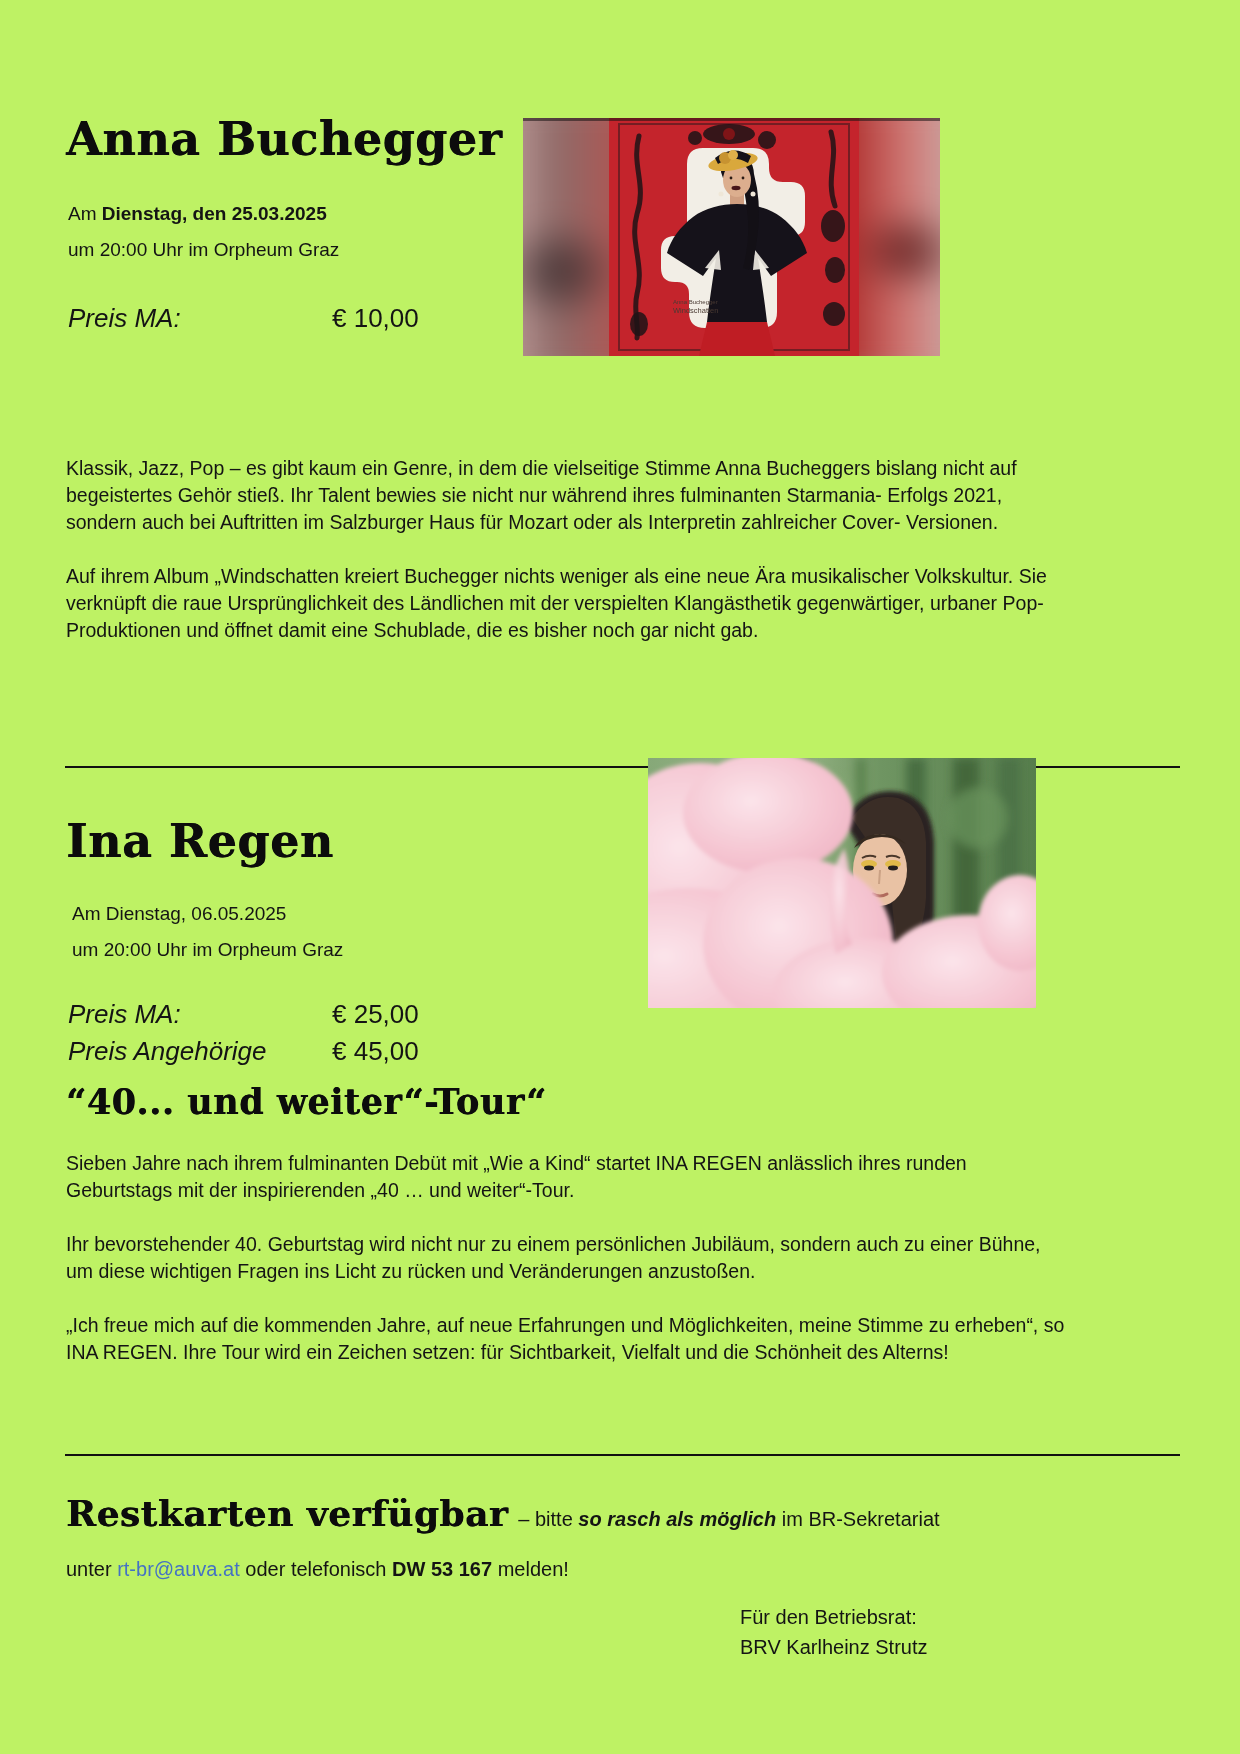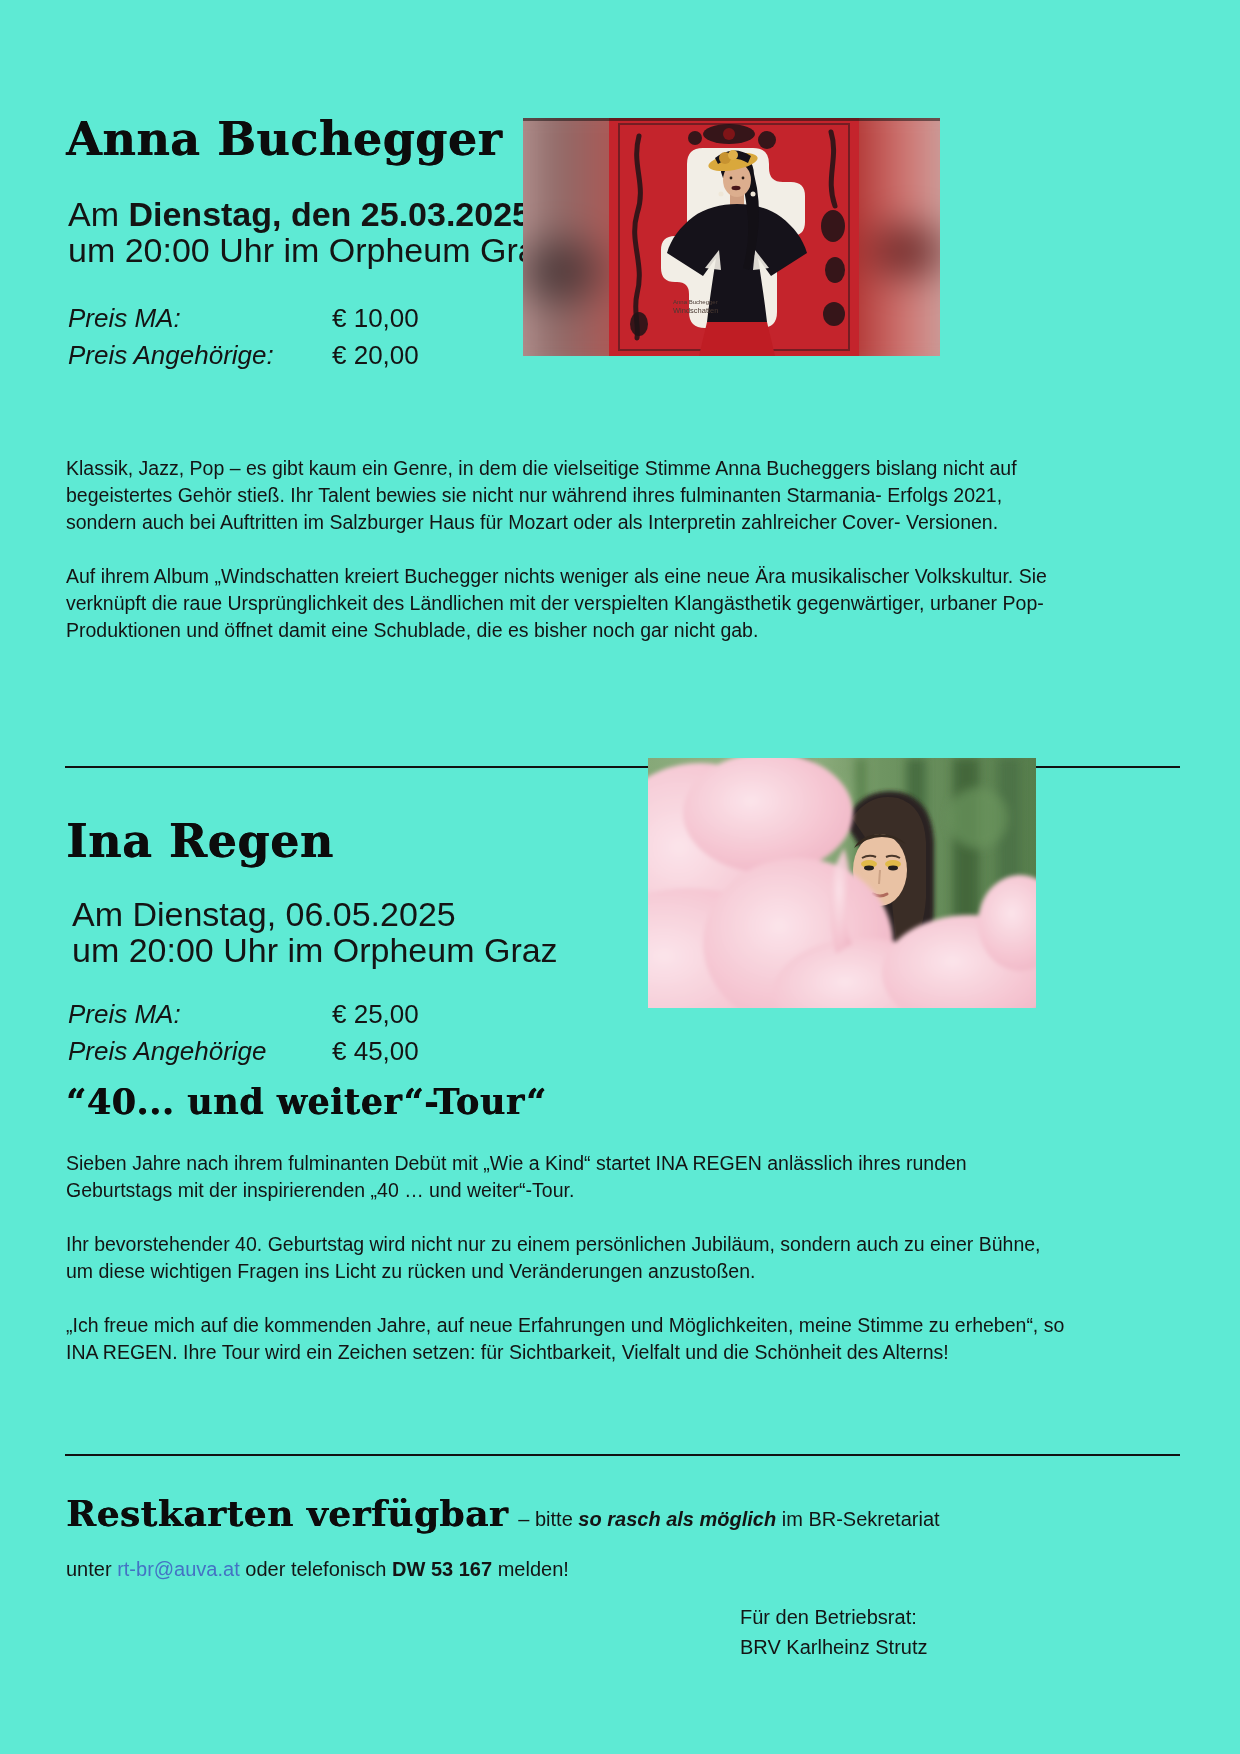--- a/index.html
+++ b/index.html
@@ -1,26 +1,26 @@
 <!DOCTYPE html>
 <html lang="de"><head>
 <meta charset="utf-8">
 <style>
   html,body{margin:0;padding:0;background:#ffffff;}
   .page{
-    position:relative;width:1240px;height:1754px;background:#5eead4;
+    position:relative;width:1240px;height:1754px;background:#bef264;
     font-family:"Liberation Sans",sans-serif;color:#111;overflow:hidden;
   }
   .display{
     font-family:"DejaVu Serif",serif;font-weight:bold;color:#0c0c0c;
     letter-spacing:.5px;text-shadow:.5px 0 currentColor;
   }
   .abs{position:absolute;}
   .title{font-size:46px;line-height:50px;}
-  .dateblock{font-size:34px;line-height:36px;color:#141414;}
+  .dateblock{font-size:19px;line-height:36px;color:#141414;}
   .dateblock b{font-weight:bold;}
   .prices{font-size:26px;line-height:37px;color:#141414;}
   .price-row{display:flex;}
   .price-label{width:264px;font-style:italic;}
   .paras{width:1010px;font-size:19.5px;line-height:27px;color:#141414;}
   .paras p{margin:0 0 27px 0;}
   .divider{height:2px;background:#111;}
   .tour-heading{font-size:35px;line-height:40px;}
   
   .rest-line1{display:flex;align-items:baseline;gap:10px;text-align:right;}
@@ -54,24 +54,20 @@
 
   <div class="abs dateblock" style="left:68px;top:196px;">
     <div><span>Am </span><b>Dienstag, den 25.03.2025</b></div>
     <div>um 20:00 Uhr im Orpheum Graz</div>
   </div>
 
   <div class="abs prices" style="left:68px;top:300px;">
     <div class="price-row">
       <span class="price-label">Preis MA:</span>
       <span>€ 10,00</span>
-    </div>
-    <div class="price-row">
-      <span class="price-label">Preis Angehörige:</span>
-      <span>€ 20,00</span>
     </div>
   </div>
 
   <div class="abs anna-image">
     <div class="anna-blur"></div>
     <div class="anna-core">
       <svg viewBox="0 0 250 238" width="250" height="238">
         <rect width="250" height="238" fill="#c4242c"></rect>
         <rect x="10" y="6" width="230" height="226" fill="none" stroke="#23161a" stroke-width="2" opacity="0.5"></rect>
         <g fill="none" stroke="#1e1316" stroke-width="5" opacity="0.85" stroke-linecap="round">

